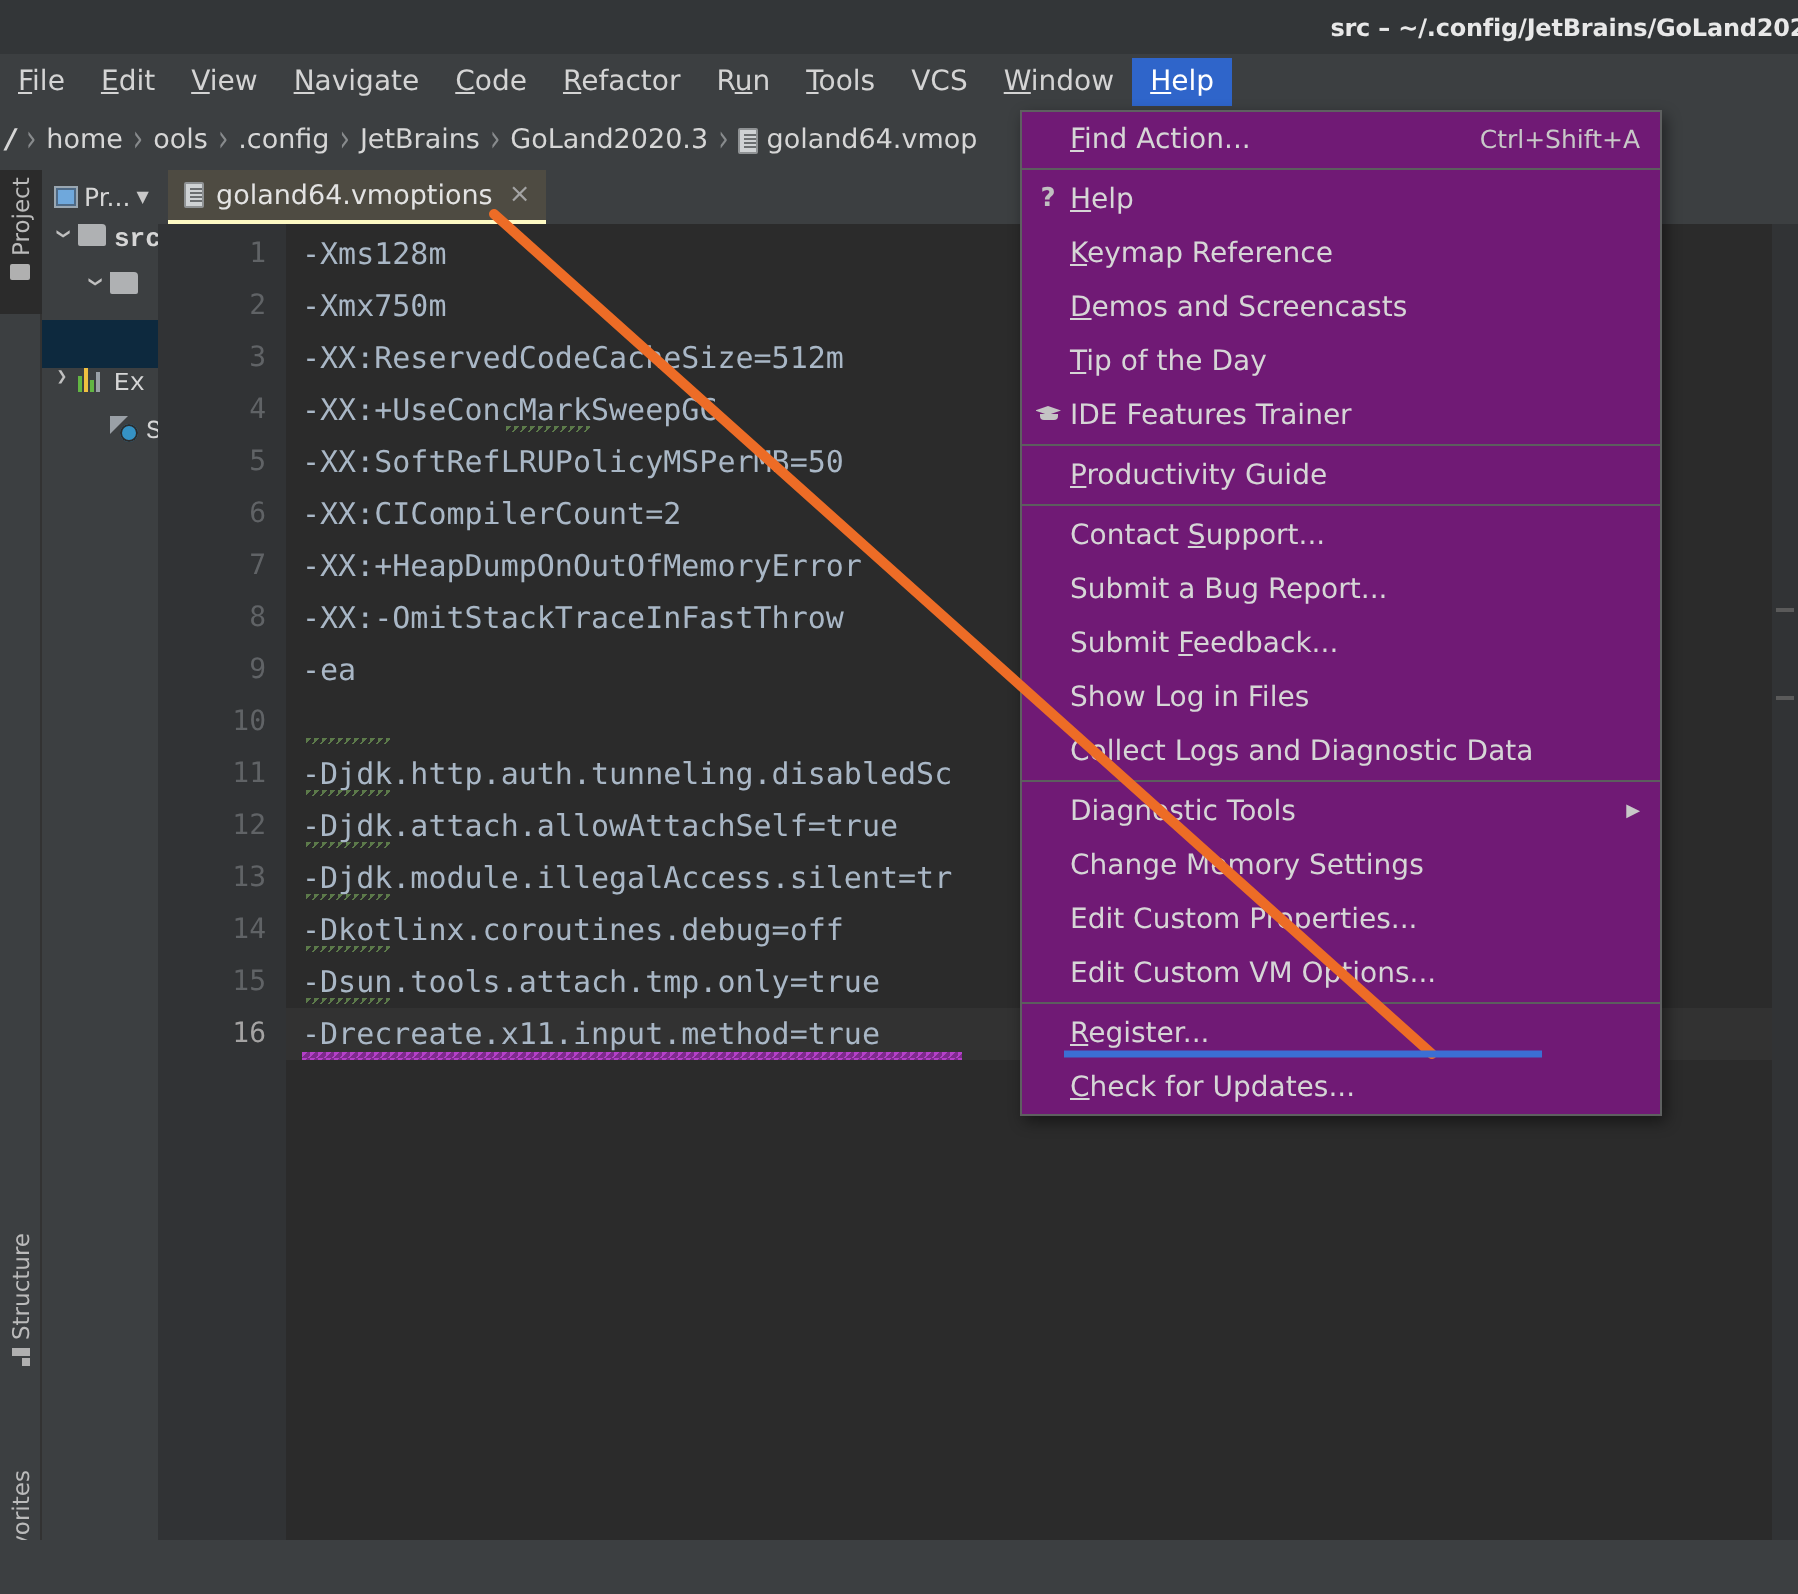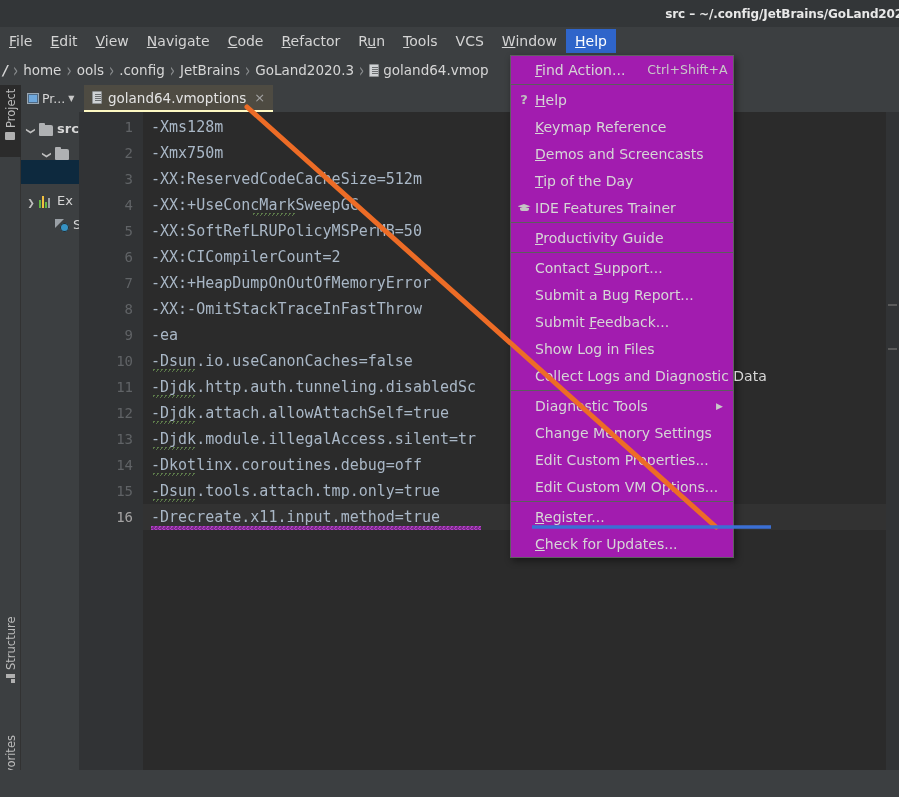--- a/index.html
+++ b/index.html
@@ -194,25 +194,26 @@
   }
   .tree {
     position: absolute;
     left: 0; top: 27px;
     width: 58px;
     font-size: 13px;
   }
   .tree-row {
     height: 24px;
     display: flex;
-    align-items: flex-end;
+    align-items: flex-start;
     white-space: nowrap;
     overflow: hidden;
     color: #d6d6d6;
     cursor: default;
+    font-family: Liberation Mono, monospace;
   }
   .tree-row.selected { background: #0d293e; }
   .tree-arrow {
     width: 16px;
     text-align: center;
     font-size: 9px;
     color: #c0c0c0;
     flex: 0 0 auto;
   }
   .folder-glyph {
@@ -359,22 +360,22 @@
     position: absolute;
     left: 0; top: 770px;
     width: 899px; height: 27px;
     background: #3c3f41;
   }
 
   
   .dropdown {
     position: absolute;
     left: 510px; top: 55px;
-    width: 224px;
-    background: #a21caf;
+    width: 321px;
+    background: #701a75;
     border: 1px solid #5e6060;
     box-sizing: border-box;
     box-shadow: 2px 3px 7px rgba(0,0,0,0.45);
     padding: 0;
     z-index: 50;
   }
   .dd-item {
     position: relative;
     height: 27px;
     display: flex;
@@ -570,21 +571,21 @@
   <div class="code-pane" id="code-pane">
       <div class="line" style="top: 2px;"><span class="codetext">-Xms128m</span></div>
       <div class="line" style="top: 28px;"><span class="codetext">-Xmx750m</span></div>
       <div class="line" style="top: 54px;"><span class="codetext">-XX:ReservedCodeCacheSize=512m</span></div>
       <div class="line" style="top: 80px;"><span class="codetext">-XX:+UseConcMarkSweepGC</span><div class="squiggle" style="width: 42px; left: 110px;"></div></div>
       <div class="line" style="top: 106px;"><span class="codetext">-XX:SoftRefLRUPolicyMSPerMB=50</span></div>
       <div class="line" style="top: 132px;"><span class="codetext">-XX:CICompilerCount=2</span></div>
       <div class="line" style="top: 158px;"><span class="codetext">-XX:+HeapDumpOnOutOfMemoryError</span></div>
       <div class="line" style="top: 184px;"><span class="codetext">-XX:-OmitStackTraceInFastThrow</span></div>
       <div class="line" style="top: 210px;"><span class="codetext">-ea</span></div>
-      <div class="line" style="top: 236px;"><span class="codetext">-Dsun.io.useCanonCaches=false</span><div class="squiggle" style="width: 42px; left: 10px;"></div></div>
+      <div class="line" style="top: 236px;"><div class="squiggle" style="width: 42px; left: 10px;"></div></div>
       <div class="line" style="top: 262px;"><span class="codetext">-Djdk.http.auth.tunneling.disabledSc</span><div class="squiggle" style="width: 42px; left: 10px;"></div></div>
       <div class="line" style="top: 288px;"><span class="codetext">-Djdk.attach.allowAttachSelf=true</span><div class="squiggle" style="width: 42px; left: 10px;"></div></div>
       <div class="line" style="top: 314px;"><span class="codetext">-Djdk.module.illegalAccess.silent=tr</span><div class="squiggle" style="width: 42px; left: 10px;"></div></div>
       <div class="line" style="top: 340px;"><span class="codetext">-Dkotlinx.coroutines.debug=off</span><div class="squiggle" style="width: 42px; left: 10px;"></div></div>
       <div class="line" style="top: 366px;"><span class="codetext">-Dsun.tools.attach.tmp.only=true</span><div class="squiggle" style="width: 42px; left: 10px;"></div></div>
       <div class="line current-line" style="top: 392px;"><span class="codetext">-Drecreate.x11.input.method=true</span><div class="squiggle purple" style="width: 330px; bottom: 0px;"></div></div>
     </div>
   <div class="marker-strip">
     <div class="marker-tick" style="top:192px"></div>
     <div class="marker-tick" style="top:236px"></div>

